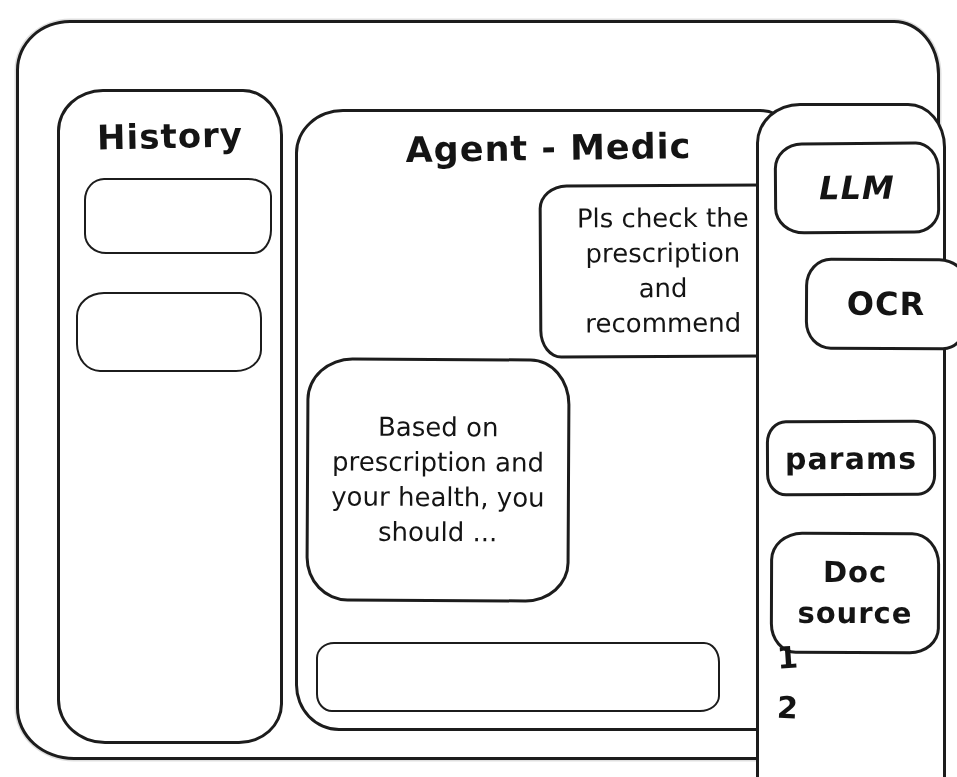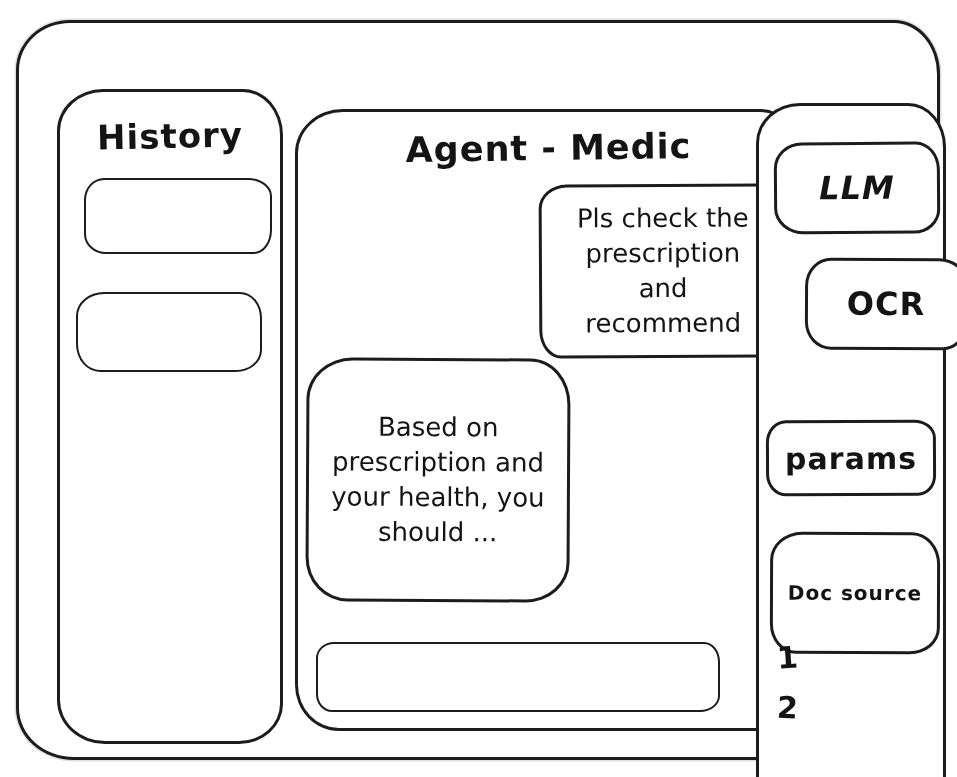--- a/index.html
+++ b/index.html
@@ -103,21 +103,21 @@
     margin-left: 29px;
   }
   .tool-params {
     left: 7px; top: 314px; width: 170px; height: 76px;
     border-radius: 20px 22px 18px 20px / 22px 18px 20px 22px;
     font-size: 30px; transform: rotate(-0.3deg);
   }
   .tool-doc {
     left: 11px; top: 426px; width: 170px; height: 122px;
     border-radius: 32px 28px 30px 26px / 28px 32px 26px 30px;
-    font-size: 20px; line-height: 1.4; transform: rotate(0.2deg);
+    font-size: 29px; line-height: 1.4; transform: rotate(0.2deg);
   }
   .doc-num {
     position: absolute; font-size: 30px; font-weight: 600;
     cursor: pointer;
   }
   .doc-num-1 { left: 18px; top: 534px; transform: rotate(-4deg); }
   .doc-num-2 { left: 18px; top: 584px; transform: rotate(3deg); }
 </style>
 </head>
 <body>

